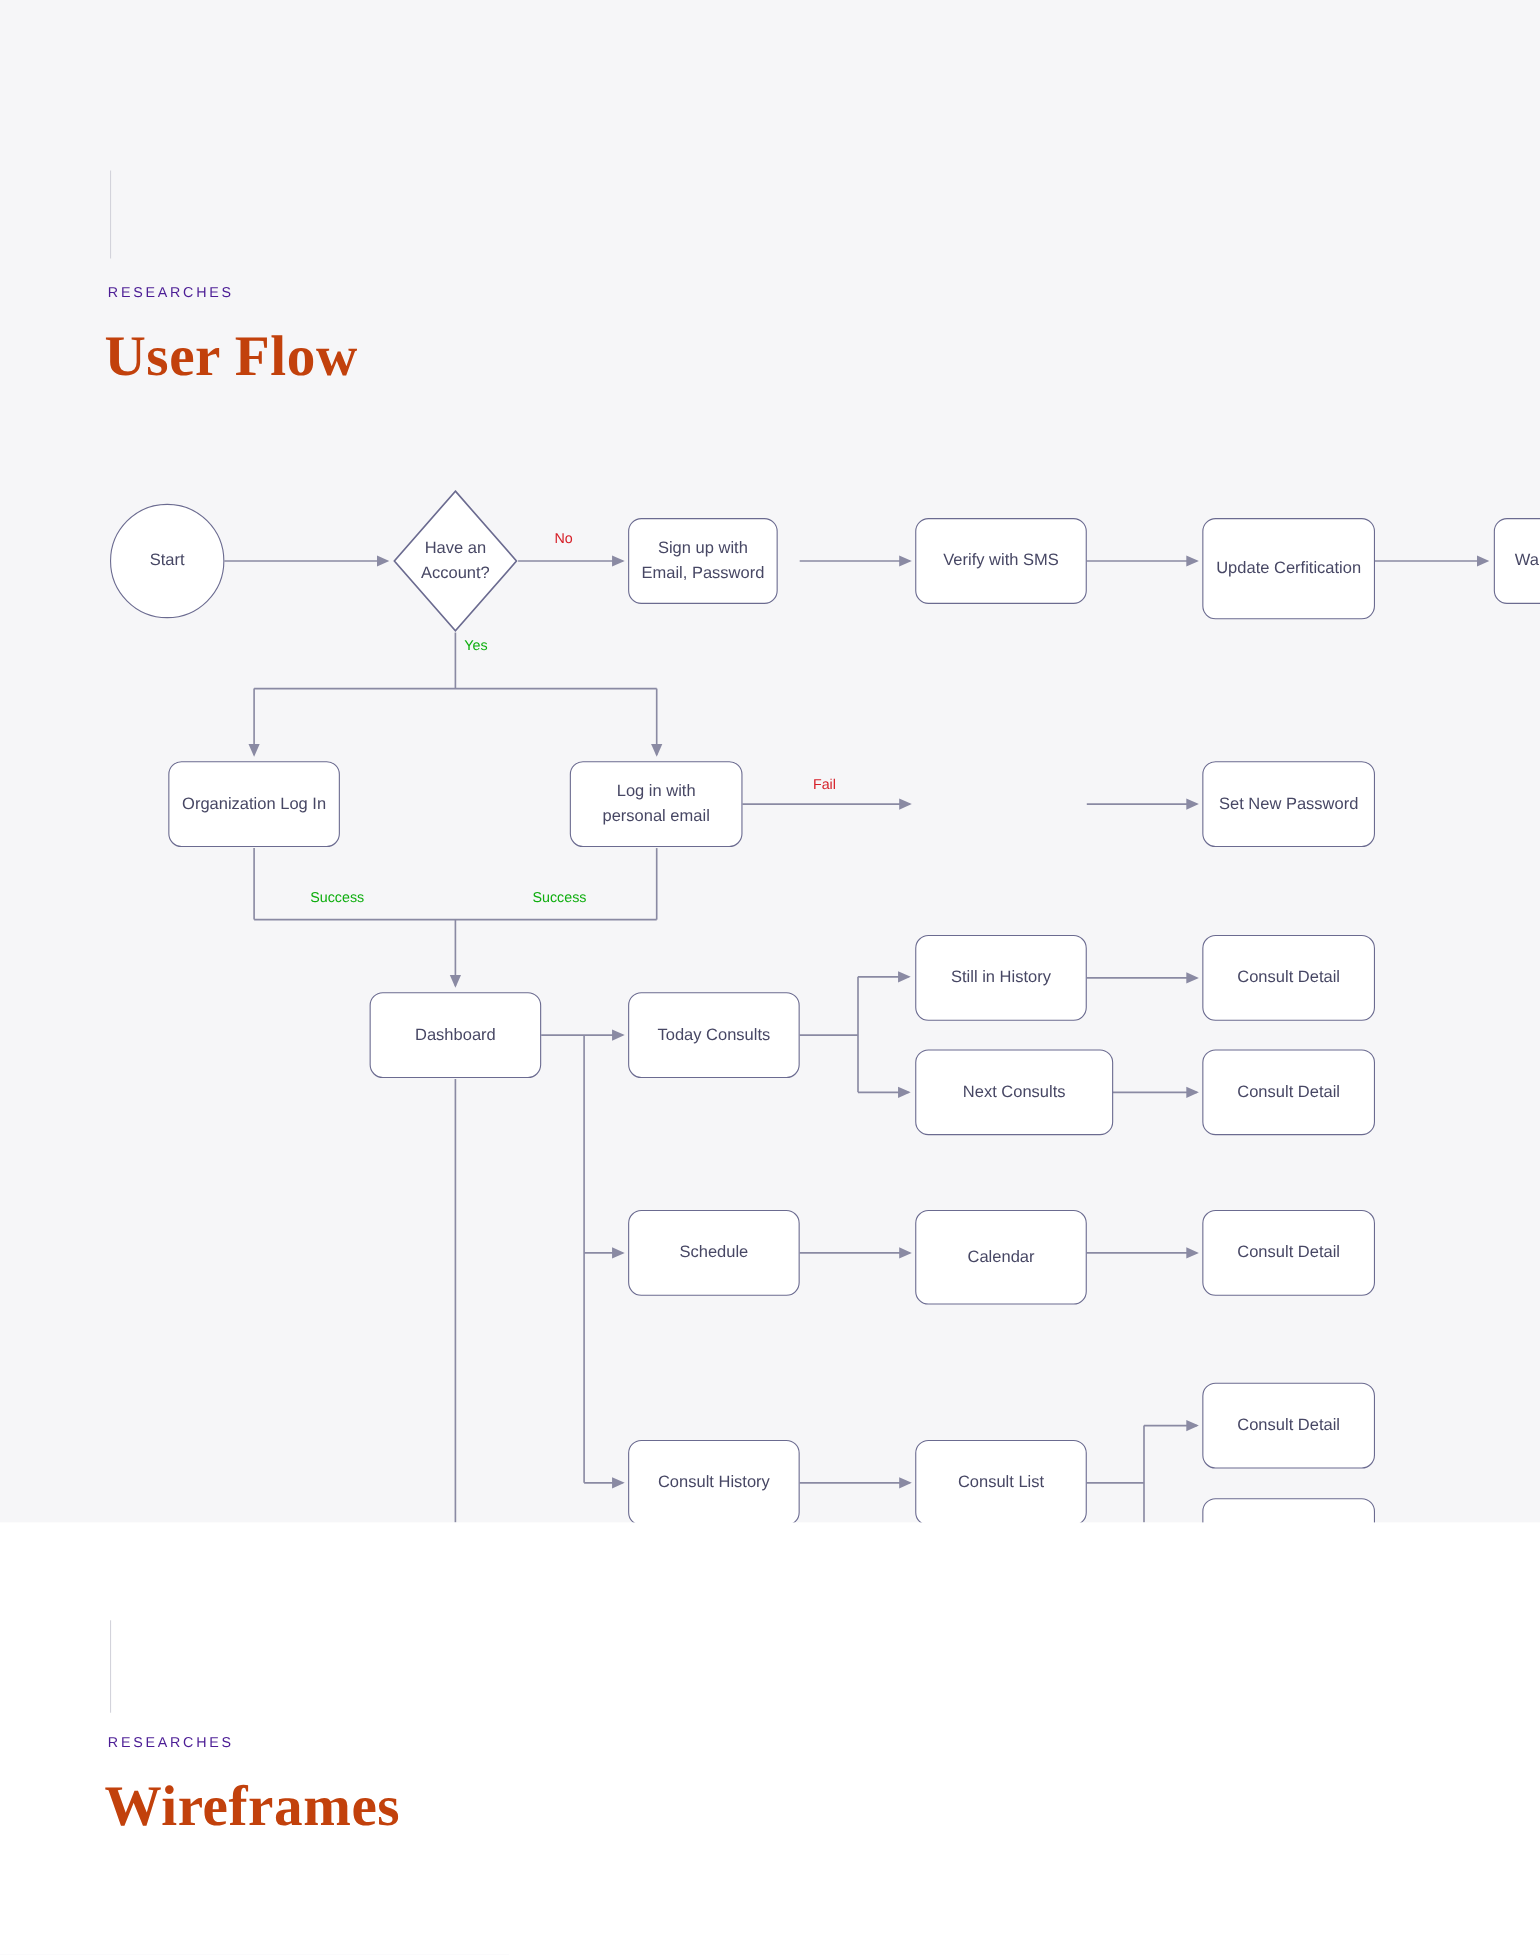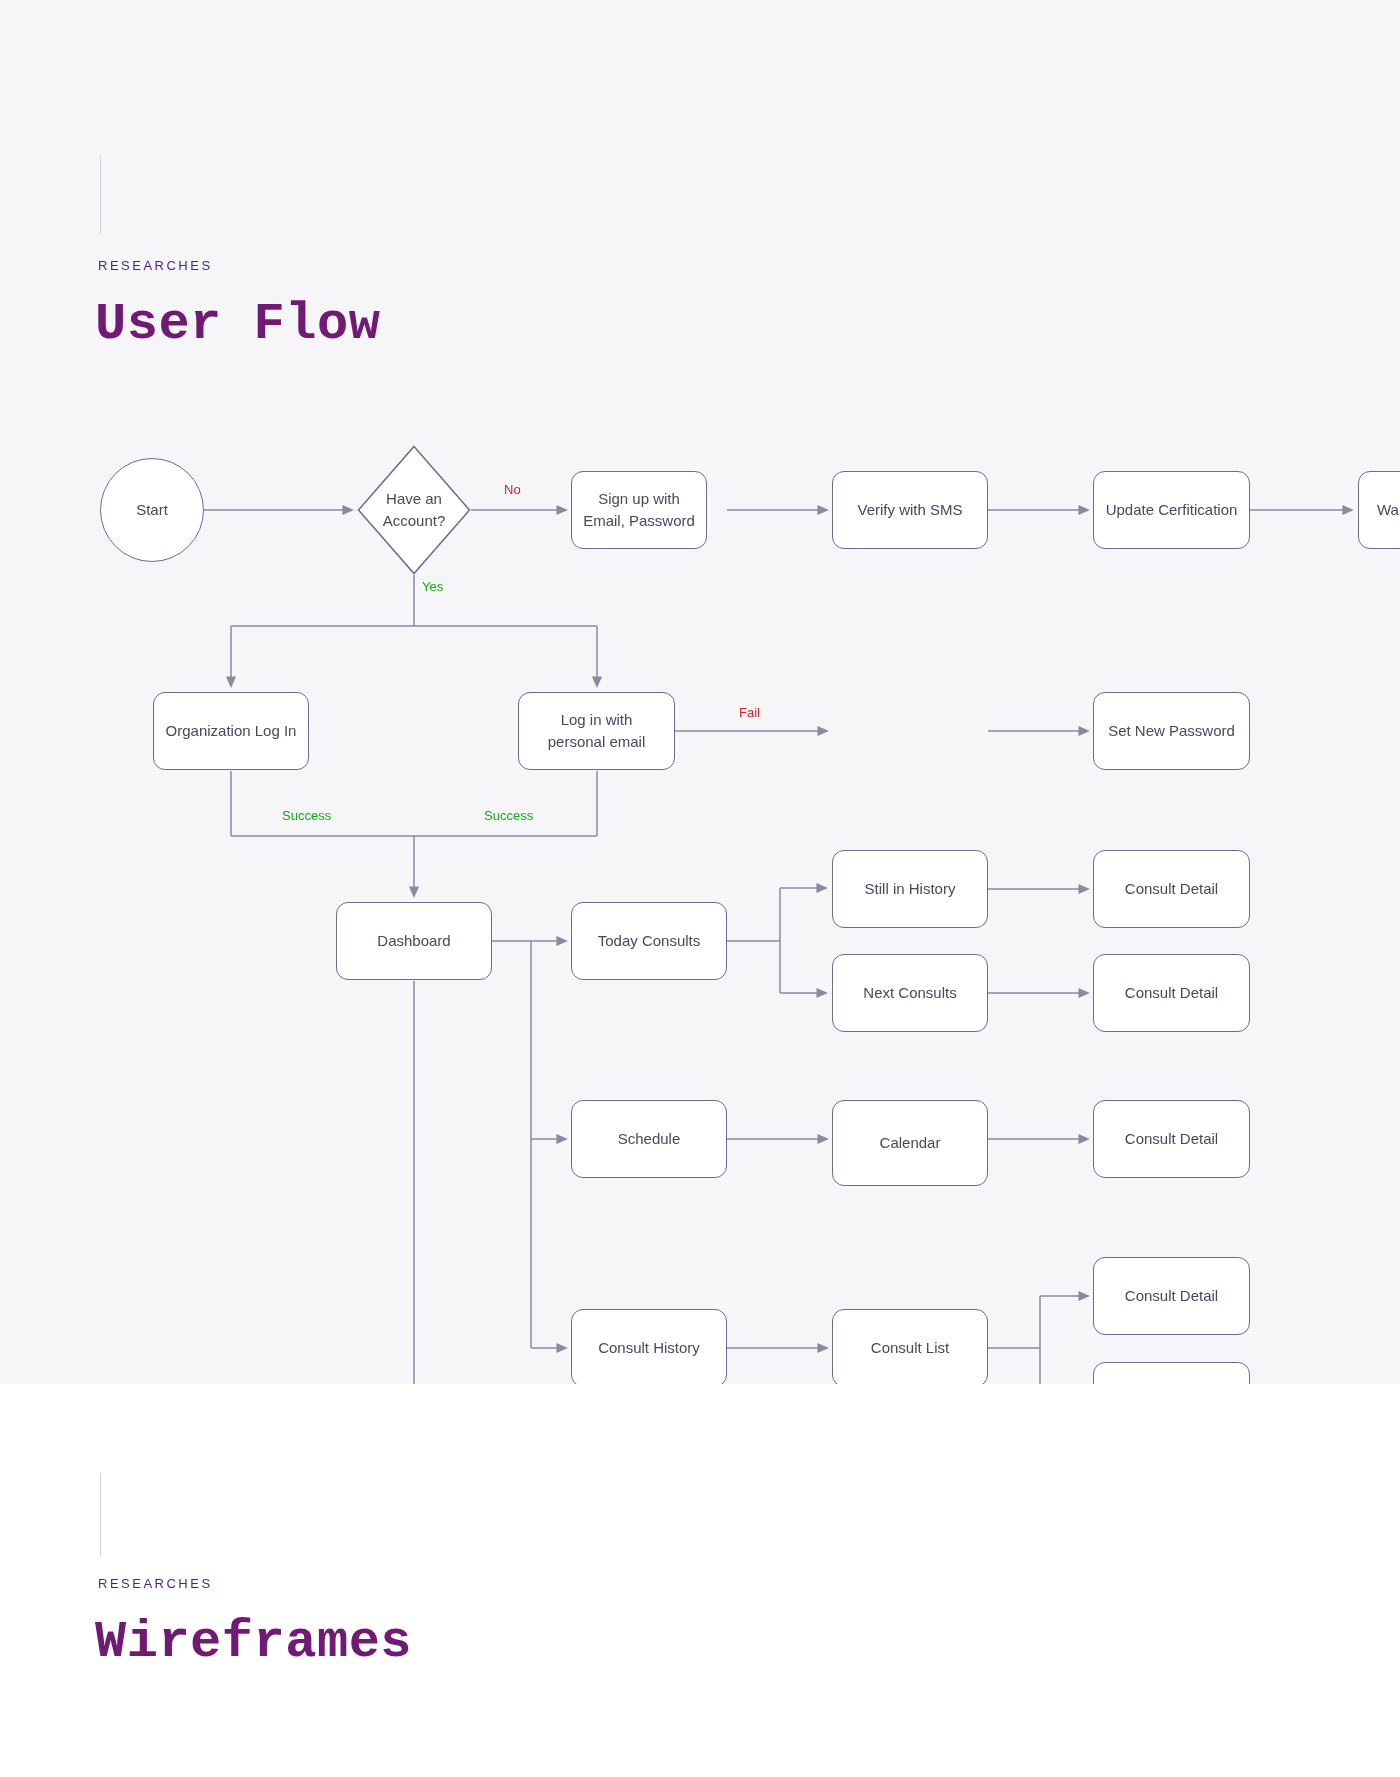--- a/index.html
+++ b/index.html
@@ -8,23 +8,23 @@
     background:#f6f6f8;
     font-family:"Liberation Sans",sans-serif;
   }
   
   .deco-line{position:absolute;width:1px;background:#d3d3db;}
   .eyebrow{
     position:absolute;font-size:13px;letter-spacing:2.5px;color:#4c1d95;
     font-family:"Liberation Sans",sans-serif;
   }
   .big-title{
-    position:absolute;font-size:52px;font-weight:700;color:#701a75;
+    position:absolute;font-size:52px;font-weight:700;color:#c2410c;
     letter-spacing:0.5px;line-height:1.15;
-    font-family:Liberation Mono, monospace;
+    font-family:Liberation Serif, serif;
   }
   
   #edges{position:absolute;left:0;top:0;z-index:1;}
   .node{
     position:absolute;z-index:2;background:#ffffff;
     border:1.5px solid #6b6b90;border-radius:12px;
     display:flex;align-items:center;justify-content:center;
     text-align:center;font-size:15px;color:#474764;line-height:1.45;
     white-space:pre-line;box-sizing:border-box;
   }
@@ -104,34 +104,34 @@
     <svg width="114" height="130" viewBox="0 0 114 130">
       <polygon points="57,1.5 112.5,65 57,128.5 1.5,65" fill="#ffffff" stroke="#6b6b90" stroke-width="1.5"></polygon>
     </svg>
     <span>Have an
 Account?</span>
   </div>
 
   <div class="node" style="left:571px;top:471px;width:136px;height:78px;">Sign up with
 Email, Password</div>
   <div class="node" style="left:832px;top:471px;width:156px;height:78px;">Verify with SMS</div>
-  <div class="node" style="left:1093px;top:471px;width:157px;height:78px;">Update Cerfitication</div>
+  <div class="node" style="left:1093px;top:471px;width:157px;height:92px;">Update Cerfitication</div>
   <div class="node cut" style="left:1358px;top:471px;width:156px;height:78px;">Wa</div>
 
   <div class="node" style="left:153px;top:692px;width:156px;height:78px;">Organization Log In</div>
   <div class="node" style="left:518px;top:692px;width:157px;height:78px;">Log in with
 personal email</div>
   <div class="node" style="left:1093px;top:692px;width:157px;height:78px;">Set New Password</div>
 
   <div class="node" style="left:336px;top:902px;width:156px;height:78px;">Dashboard</div>
   <div class="node" style="left:571px;top:902px;width:156px;height:78px;">Today Consults</div>
 
   <div class="node" style="left:832px;top:850px;width:156px;height:78px;">Still in History</div>
   <div class="node" style="left:1093px;top:850px;width:157px;height:78px;">Consult Detail</div>
-  <div class="node" style="left:832px;top:954px;width:156px;height:78px;">Next Consults</div>
+  <div class="node" style="left:832px;top:954px;width:180px;height:78px;">Next Consults</div>
   <div class="node" style="left:1093px;top:954px;width:157px;height:78px;">Consult Detail</div>
 
   <div class="node" style="left:571px;top:1100px;width:156px;height:78px;">Schedule</div>
   <div class="node" style="left:832px;top:1100px;width:156px;height:86px;">Calendar</div>
   <div class="node" style="left:1093px;top:1100px;width:157px;height:78px;">Consult Detail</div>
 
   <div class="node" style="left:571px;top:1309px;width:156px;height:78px;">Consult History</div>
   <div class="node" style="left:832px;top:1309px;width:156px;height:78px;">Consult List</div>
   <div class="node" style="left:1093px;top:1257px;width:157px;height:78px;">Consult Detail</div>
   <div class="node" style="left:1093px;top:1362px;width:157px;height:78px;"></div>

